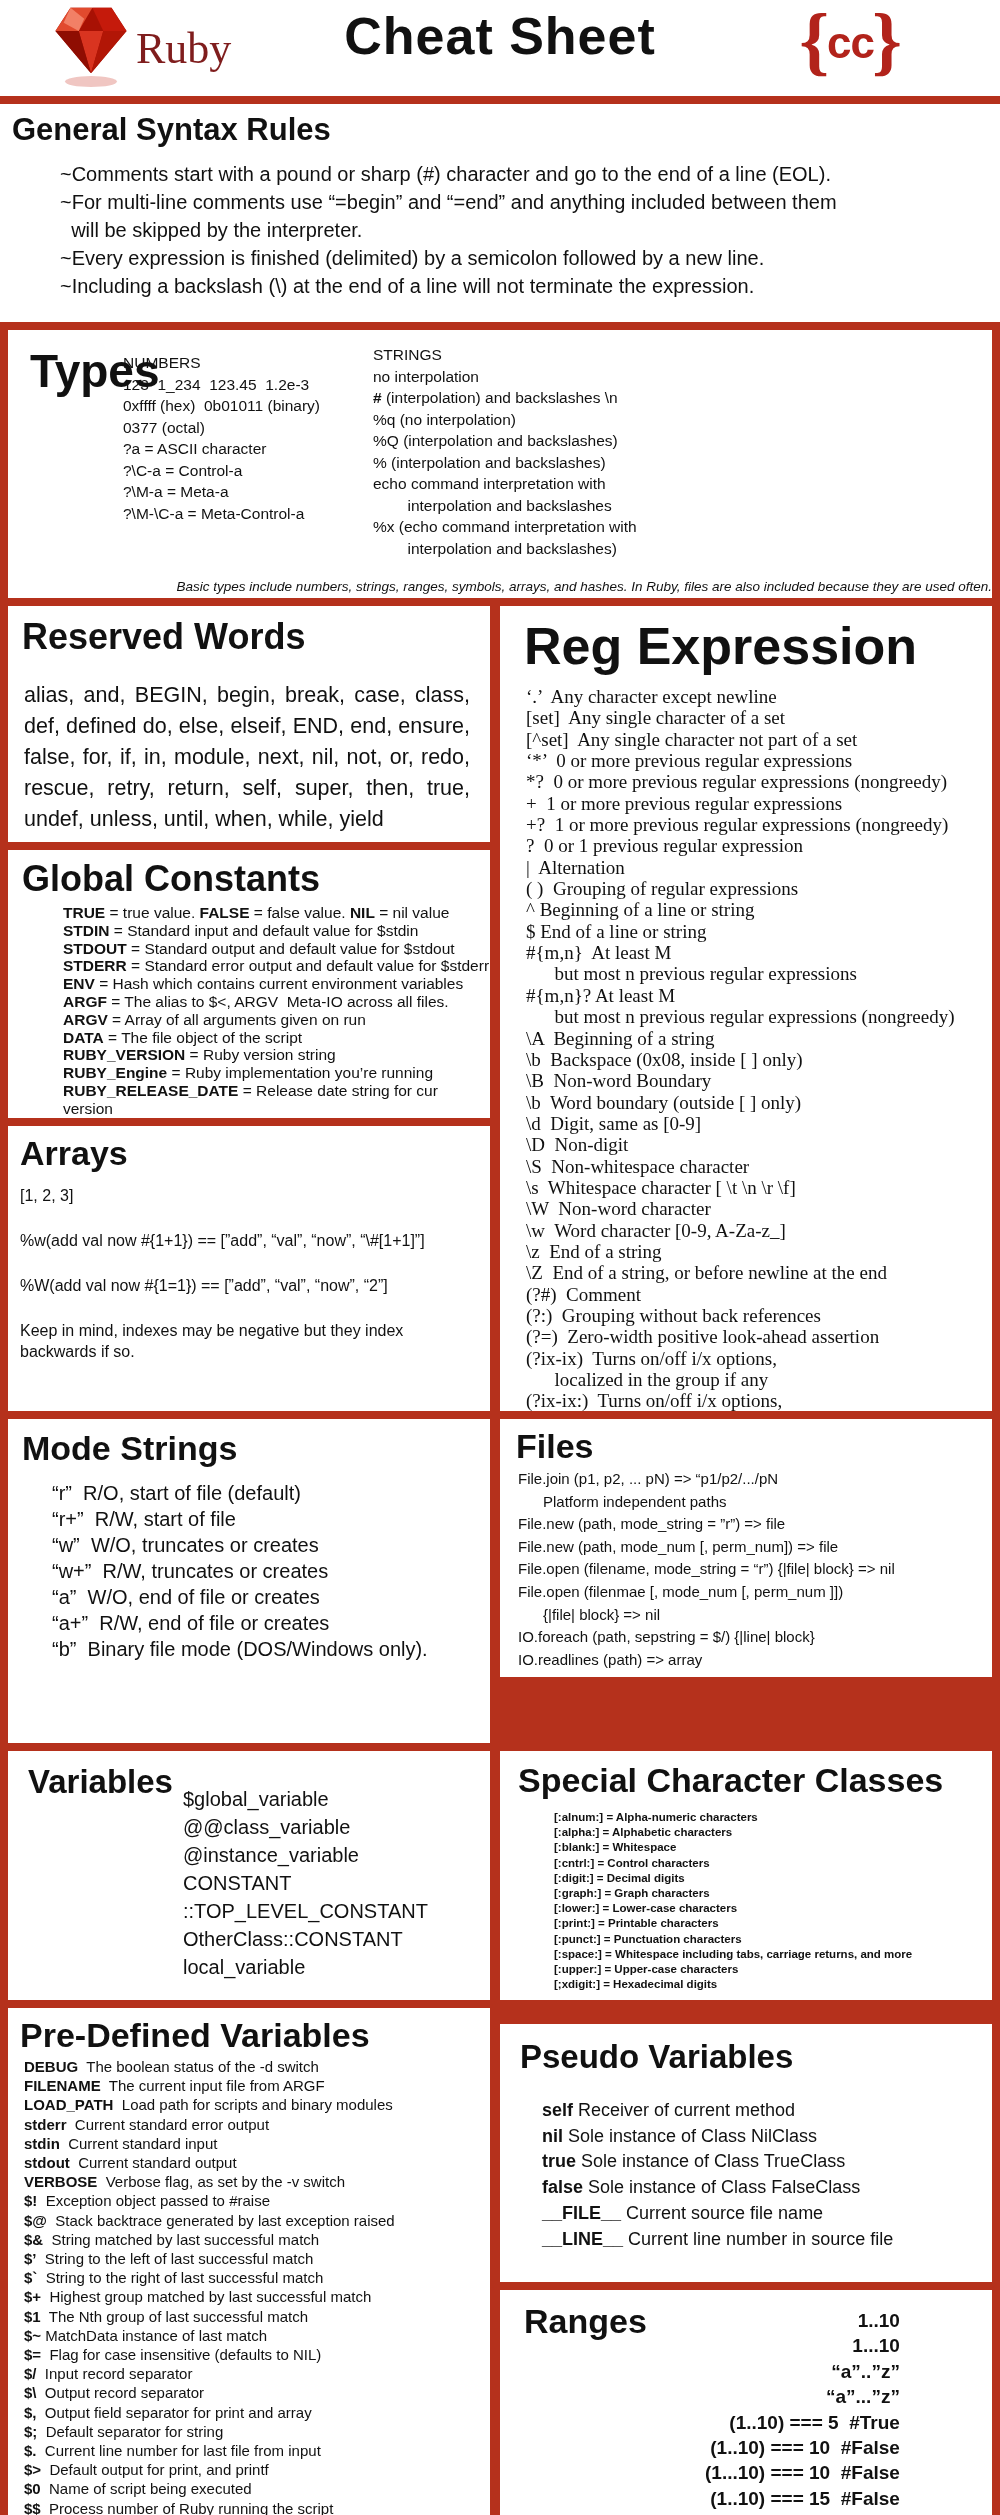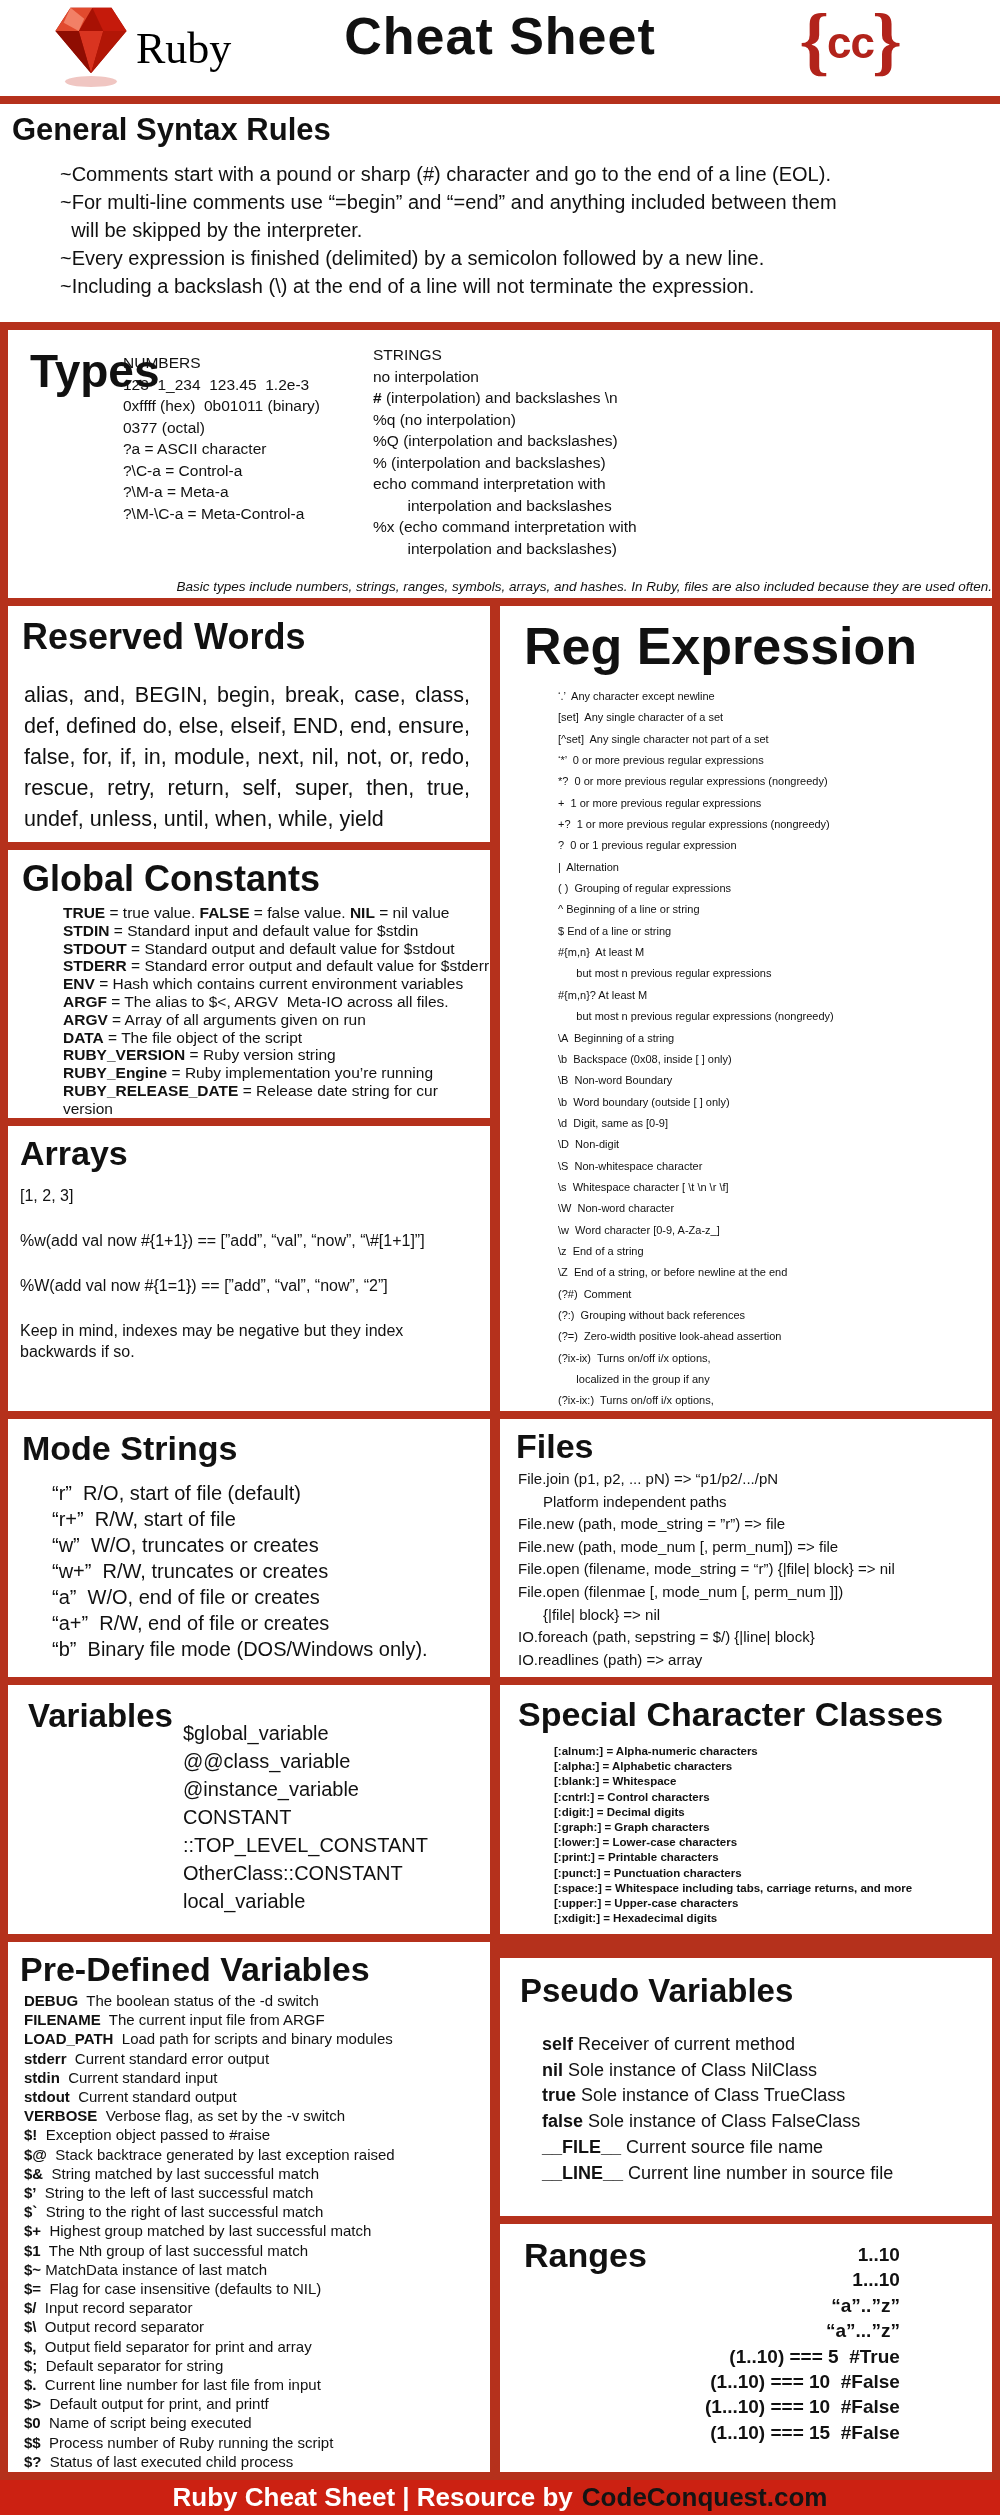--- a/index.html
+++ b/index.html
@@ -1,20 +1,20 @@
 <!DOCTYPE html>
 <html><head>
 <meta charset="utf-8">
 <style>
   html,body{margin:0;padding:0;background:#fff;}
   .page{width:1000px;background:#fff;color:#111;font-family:"Liberation Sans",sans-serif;}
   
   .topbar{height:96px;position:relative;background:#fff;}
   .logo{position:absolute;left:50px;top:2px;display:flex;align-items:center;}
-  .ruby-word{font-family:"Liberation Serif",serif;font-size:44px;color:#000000;margin-left:4px;}
+  .ruby-word{font-family:"Liberation Serif",serif;font-size:44px;color:#7f1d1d;margin-left:4px;}
   .sheet-title{position:absolute;left:50%;top:6px;transform:translateX(-50%);font-size:52px;font-weight:bold;letter-spacing:1px;margin:0;}
   .cc-badge{position:absolute;right:98px;top:2px;color:#b2231b;display:flex;align-items:center;line-height:1;}
   .cc-badge .brace{font-size:76px;font-weight:bold;font-family:"Liberation Serif",serif;}
   .cc-badge .cc{font-size:44px;font-weight:bold;letter-spacing:-1px;margin:0 -2px;padding-top:6px;}
   
   .red-rule{height:8px;background:#b5311c;}
   
   .gsr{height:218px;padding:4px 12px 0;box-sizing:border-box;}
   .gsr h2{font-size:31px;margin:4px 0 12px;font-weight:bold;}
   .gsr .ln{font-size:20px;line-height:28px;padding-left:48px;white-space:pre-wrap;}
@@ -33,31 +33,31 @@
   .types .colhead{font-size:15.5px;line-height:21.5px;}
   .types .ln{font-size:15.5px;line-height:21.5px;white-space:pre-wrap;}
   .types .note{position:absolute;left:0;right:0;bottom:4px;text-align:right;font-style:italic;font-size:13.5px;}
   
   .reserved{height:236px;}
   .reserved h2{font-size:36px;margin:10px 0 10px 14px;}
   .reserved .words{font-size:21.5px;line-height:31px;text-align:justify;padding:0 20px 0 16px;}
   
   .regex{height:805px;}
   .regex h2{font-size:52px;margin:10px 0 10px 24px;}
-  .regex .ln{font-size:11px;line-height:21.35px;padding-left:58px;white-space:pre-wrap;}
+  .regex .ln{font-size:19px;line-height:21.35px;padding-left:26px;white-space:pre-wrap;font-family:Liberation Serif, serif;}
   
   .globals{height:268px;}
   .globals h2{font-size:36px;margin:8px 0 4px 14px;}
   .globals .ln{font-size:15.5px;line-height:17.8px;padding-left:55px;white-space:pre-wrap;}
   
   .arrays{flex:1;}
   .arrays h2{font-size:34px;margin:8px 0 12px 12px;}
   .arrays .ln{font-size:16px;line-height:21px;padding-left:12px;margin-bottom:24px;white-space:pre-wrap;}
   
-  .mode{height:258px;}
+  .mode{height:324px;}
   .mode h2{font-size:34px;margin:10px 0 12px 14px;}
   .mode .ln{font-size:20px;line-height:26px;padding-left:44px;white-space:pre-wrap;}
   
   .files{height:258px;}
   .files h2{font-size:34px;margin:8px 0 2px 16px;}
   .files .ln{font-size:15px;line-height:22.6px;padding-left:18px;white-space:pre-wrap;}
   
   .variables{height:249px;}
   .variables h2{position:absolute;left:20px;top:12px;font-size:33px;margin:0;}
   .variables .vlist{position:absolute;left:175px;top:34px;}

